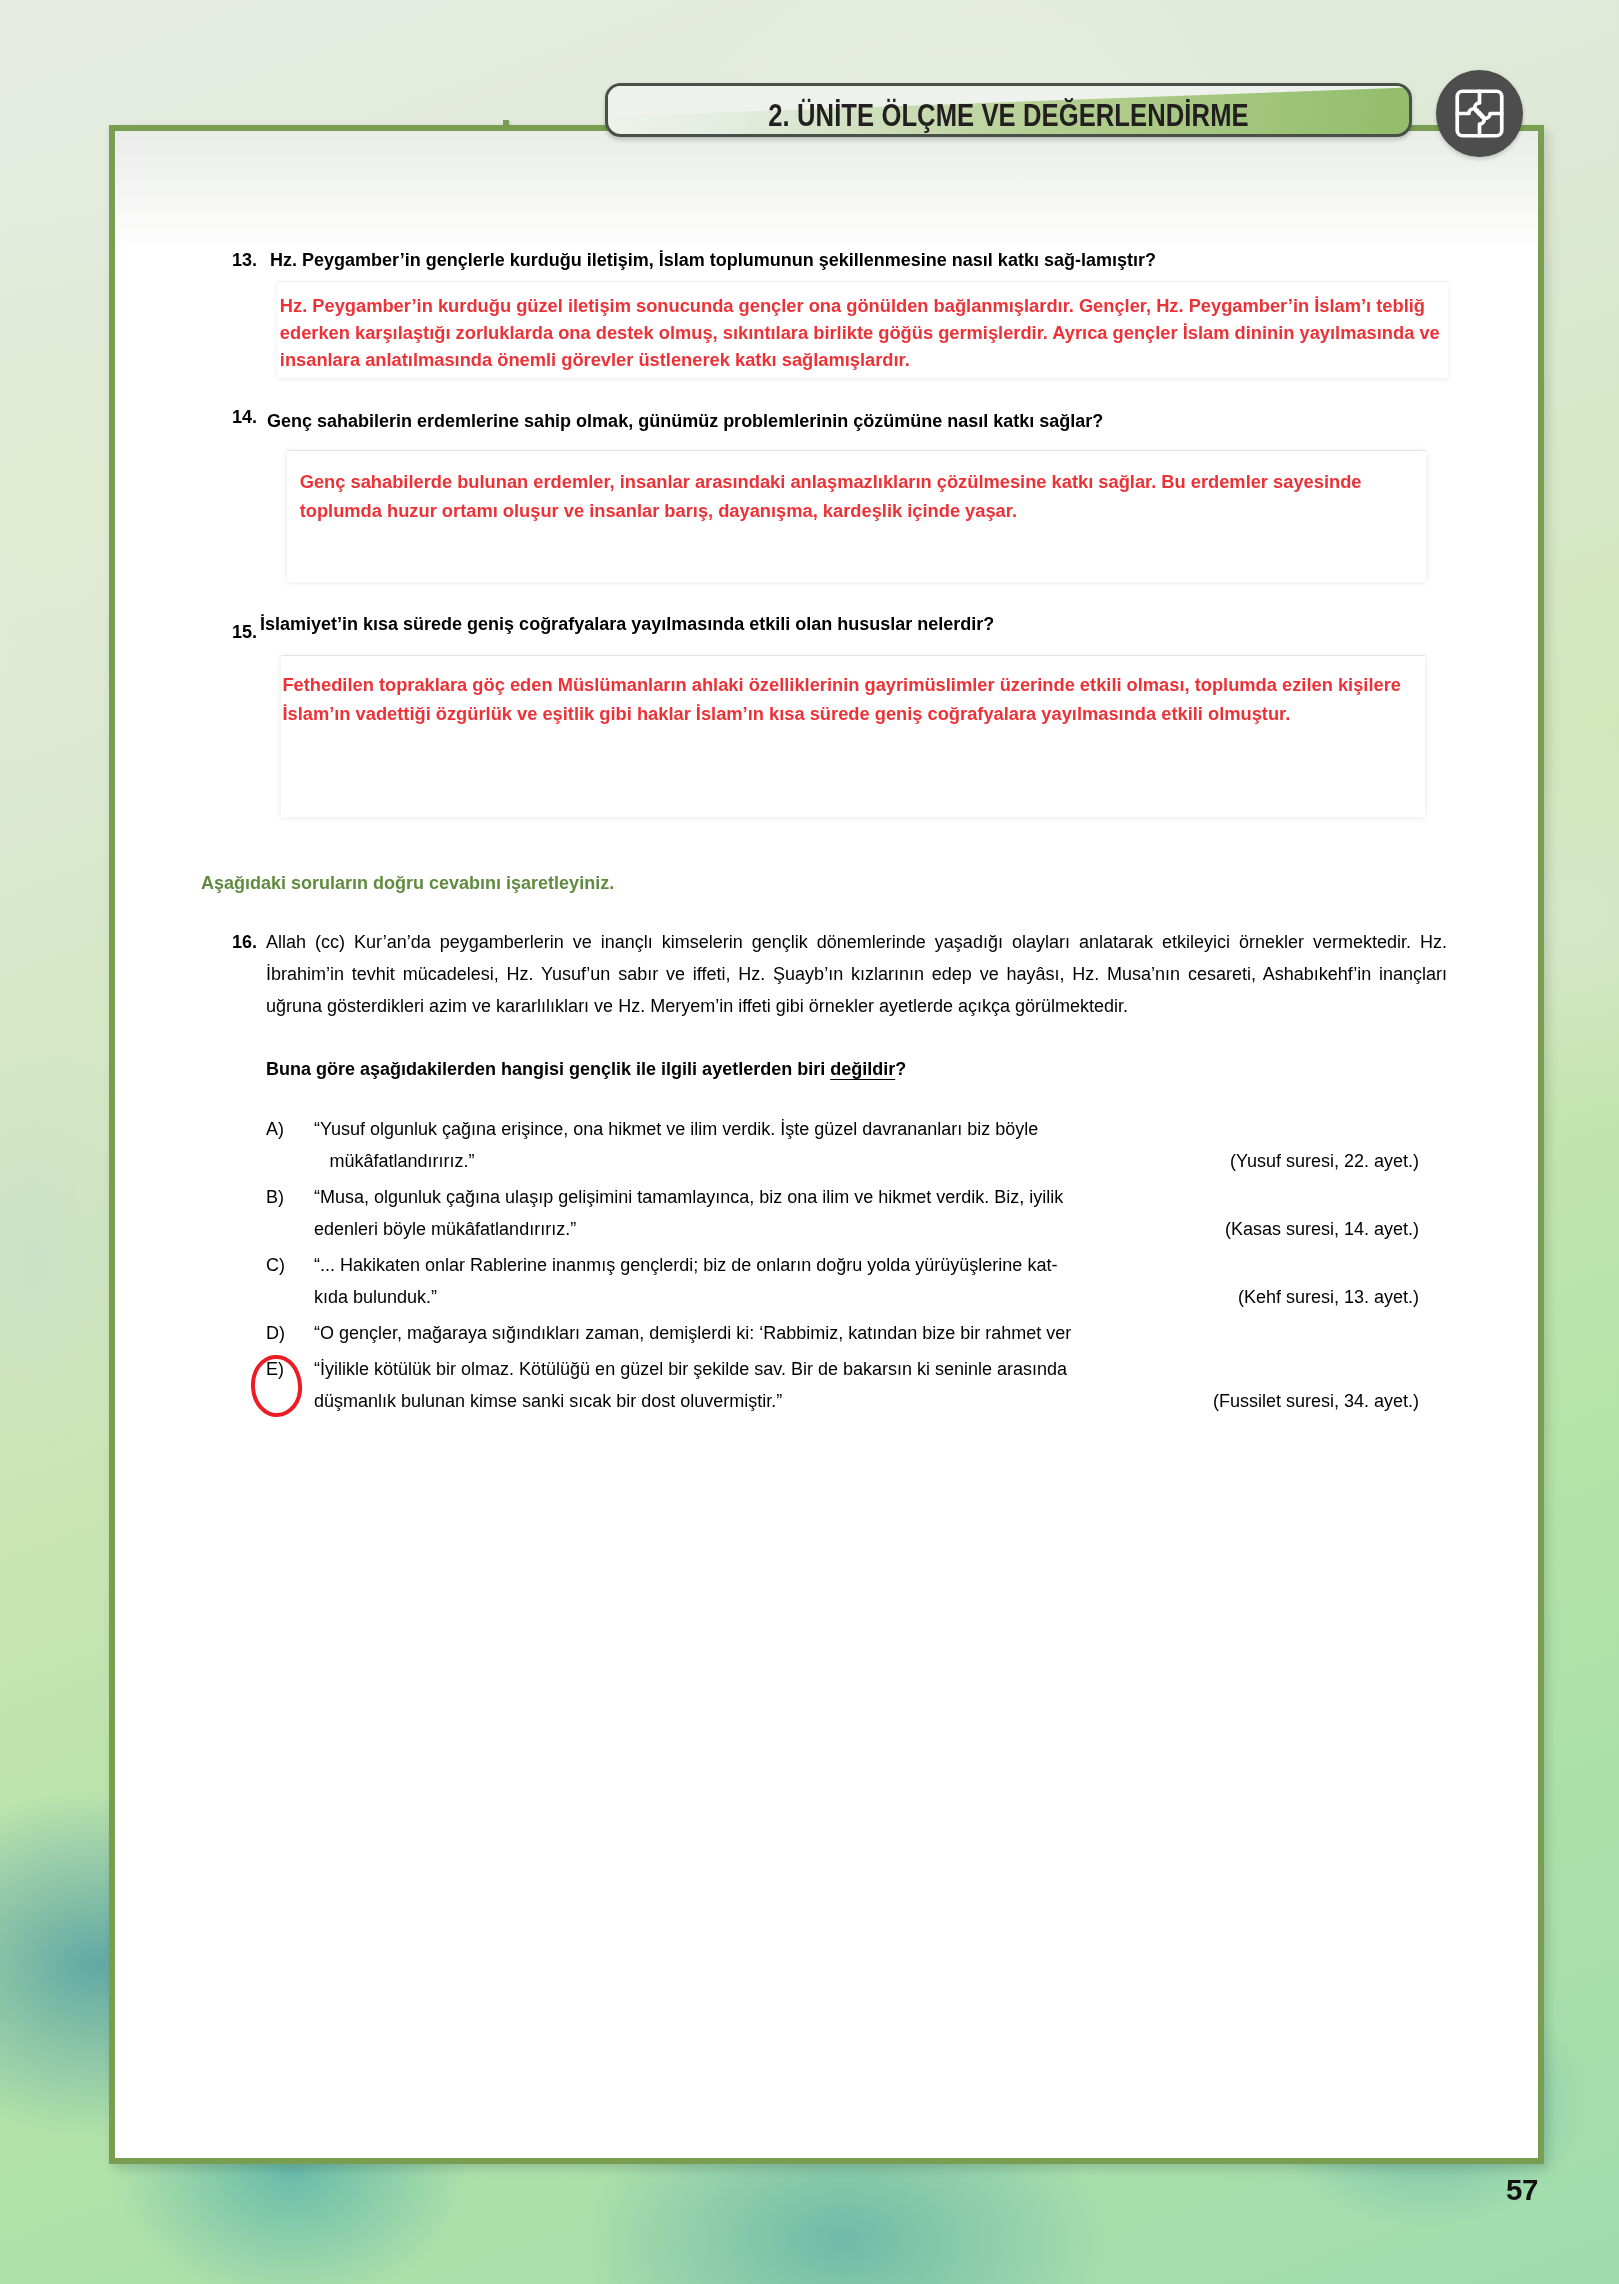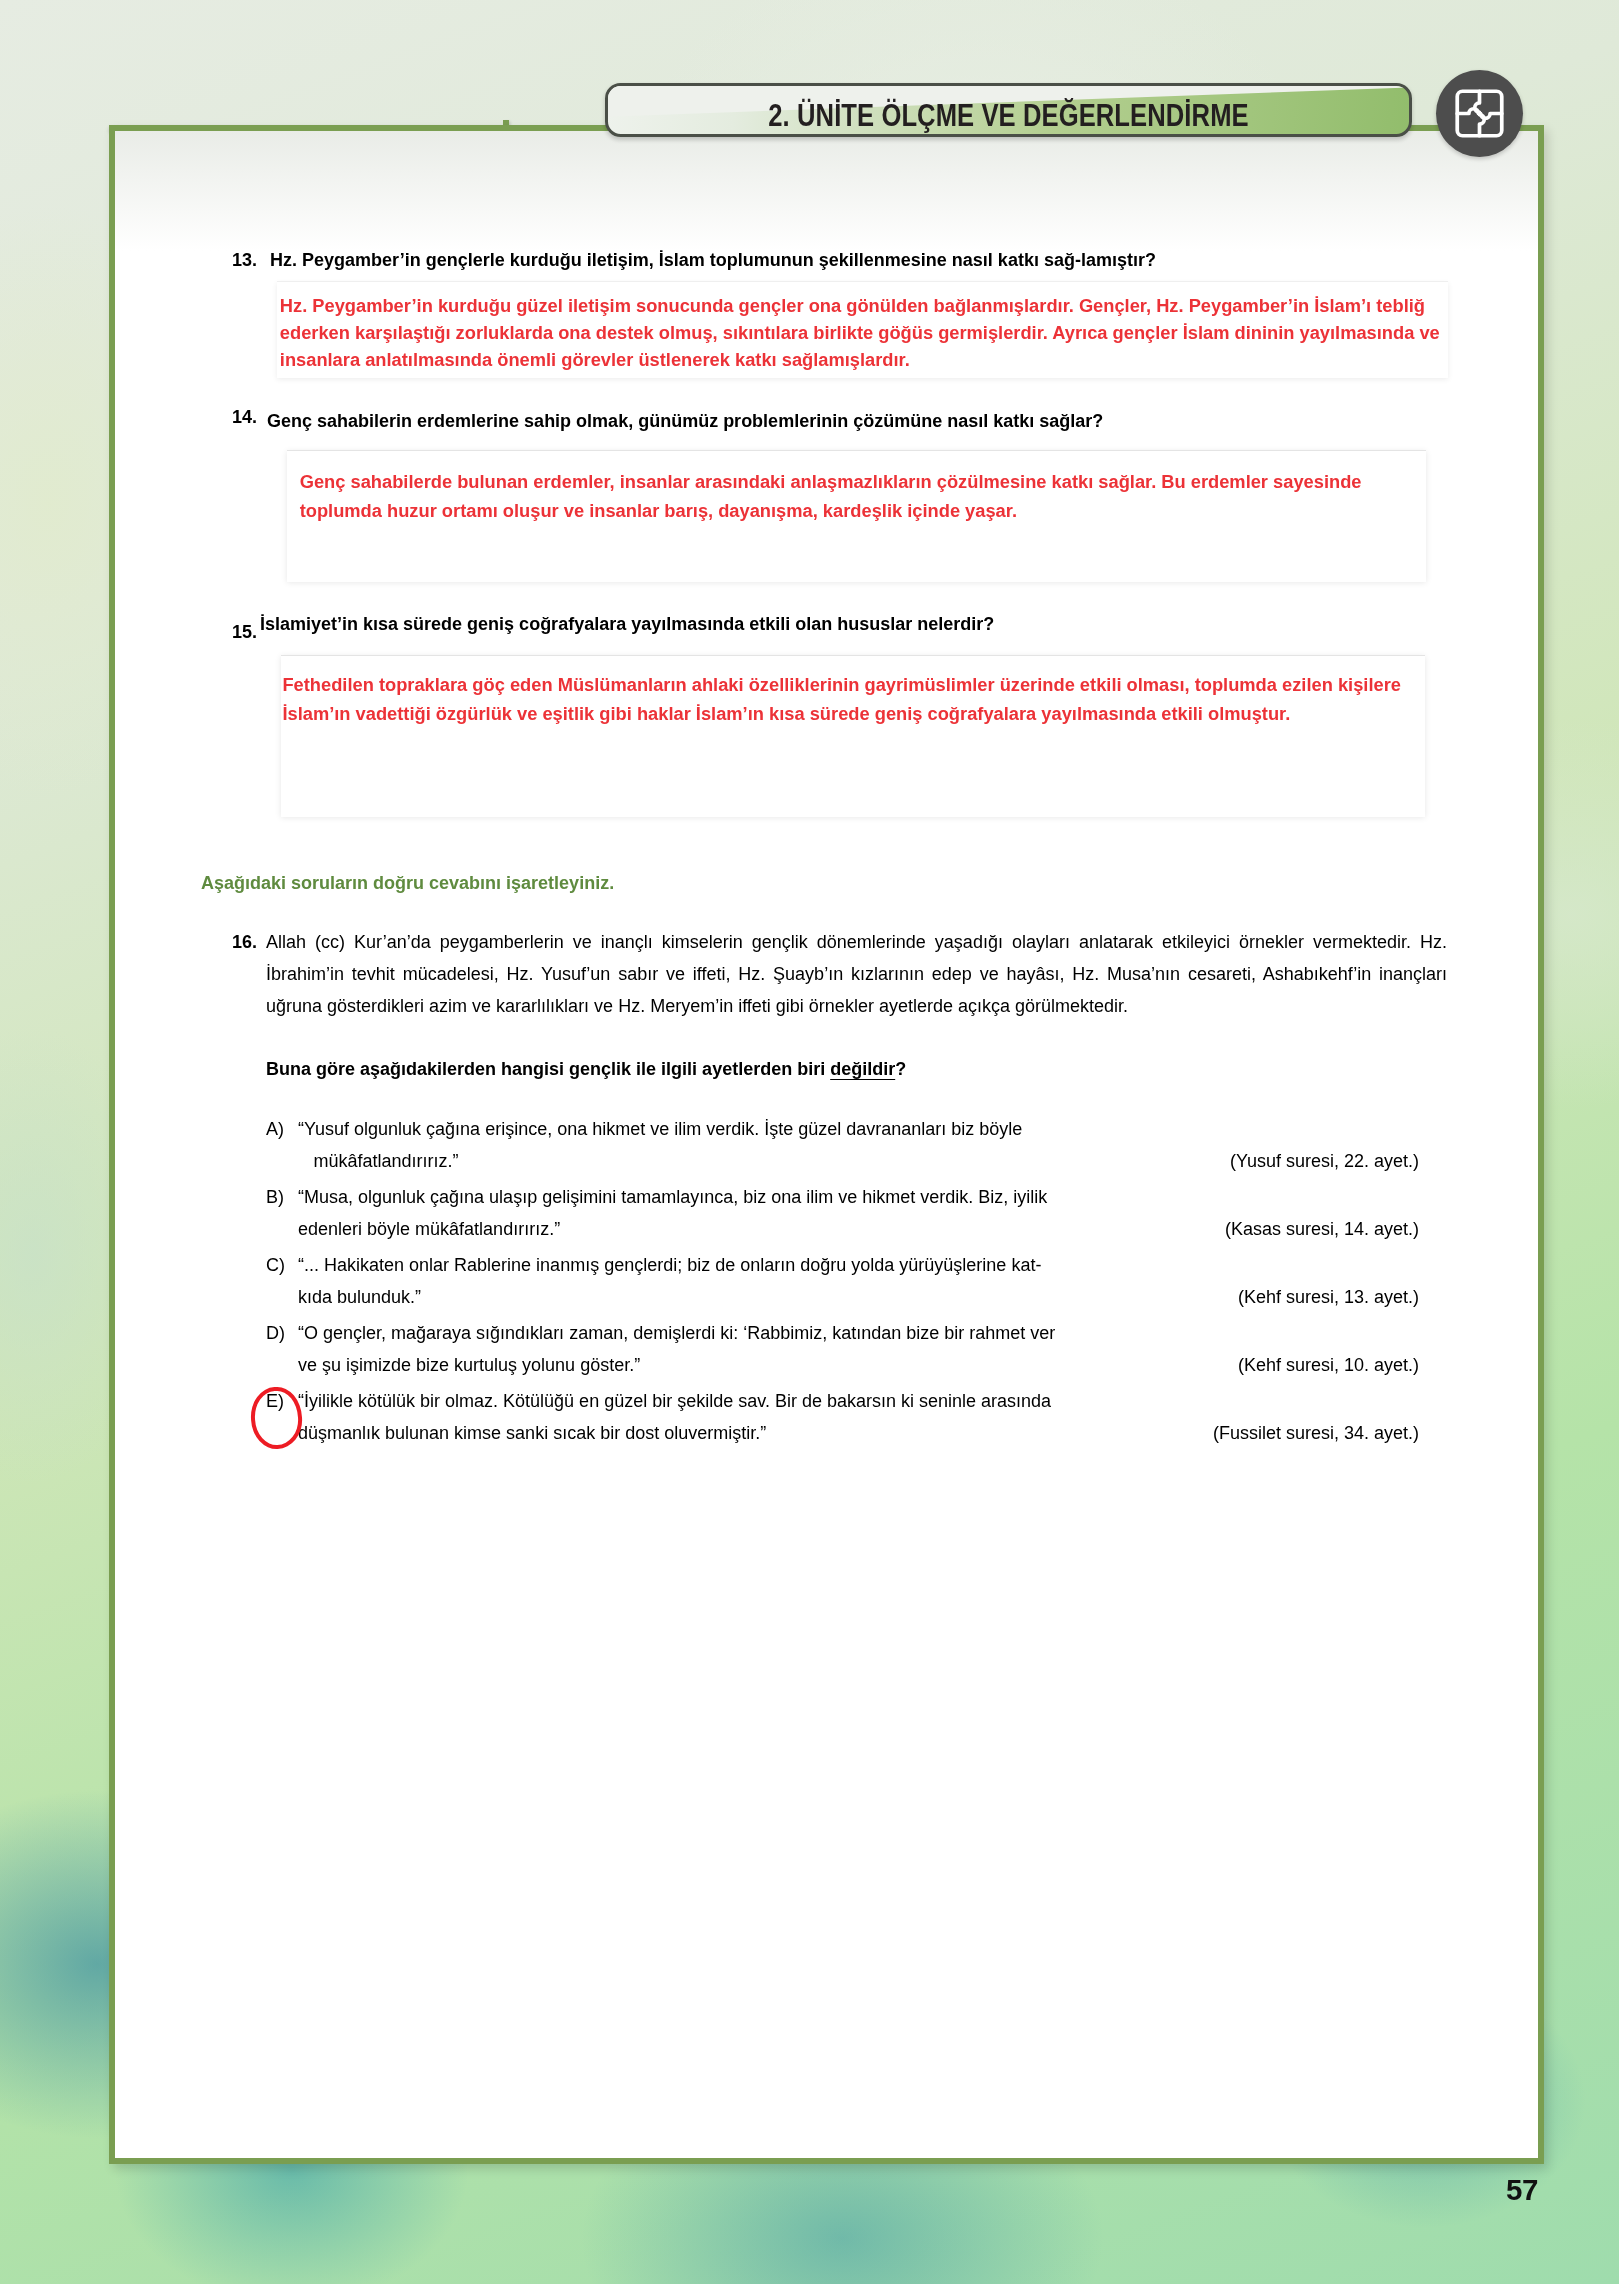--- a/index.html
+++ b/index.html
@@ -219,20 +219,21 @@
     color: #000;
     position: relative;
   }
   .opt-body { flex: 1 1 auto; }
   .opt-line {
     font-size: 18px;
     line-height: 32px;
     color: #000;
     display: flex;
     justify-content: space-between;
+    margin-left: 16px;
   }
   .opt-line.first { display: block; text-align: justify; }
   .opt-line .opt-tail { white-space: nowrap; }
   .opt-line .opt-src { white-space: nowrap; text-align: right; }
   .indent { padding-left: 15.5px; }
 
   
   .circle-mark {
     position: absolute;
     left: -15.5px; top: 1.4px;
@@ -341,24 +342,20 @@
           <span class="opt-tail">kıda bulunduk.”</span>
           <span class="opt-src">(Kehf suresi, 13. ayet.)</span>
         </div>
       </div>
     </div>
 
     <div class="option">
       <div class="opt-letter">D)</div>
       <div class="opt-body">
         <div class="opt-line first">“O gençler, mağaraya sığındıkları zaman, demişlerdi ki: ‘Rabbimiz, katından bize bir rahmet ver</div>
-        <div class="opt-line">
-          <span class="opt-tail">ve şu işimizde bize kurtuluş yolunu göster.”</span>
-          <span class="opt-src">(Kehf suresi, 10. ayet.)</span>
-        </div>
       </div>
     </div>
 
     <div class="option">
       <div class="opt-letter">
         <span class="circle-mark"></span>
         <span>E)</span>
       </div>
       <div class="opt-body">
         <div class="opt-line first">“İyilikle kötülük bir olmaz. Kötülüğü en güzel bir şekilde sav. Bir de bakarsın ki seninle arasında</div>

